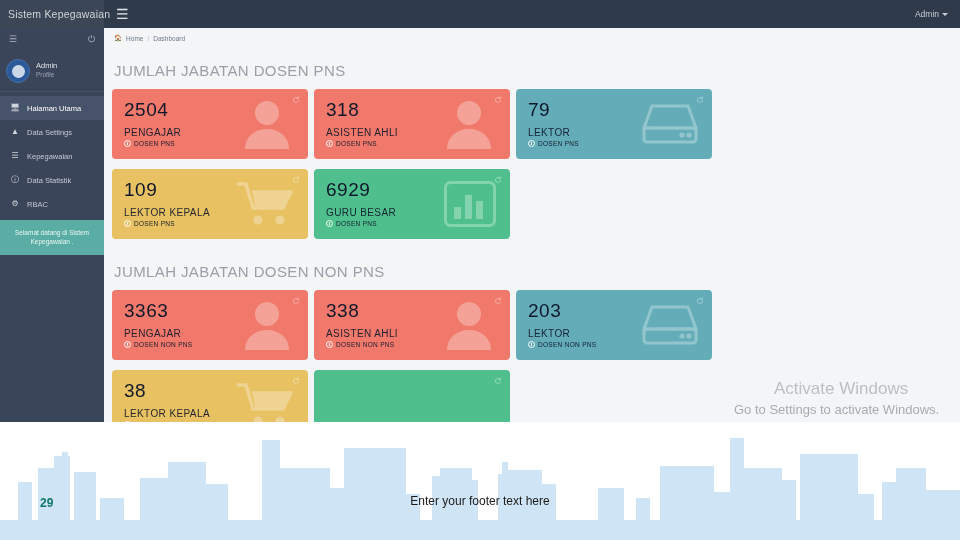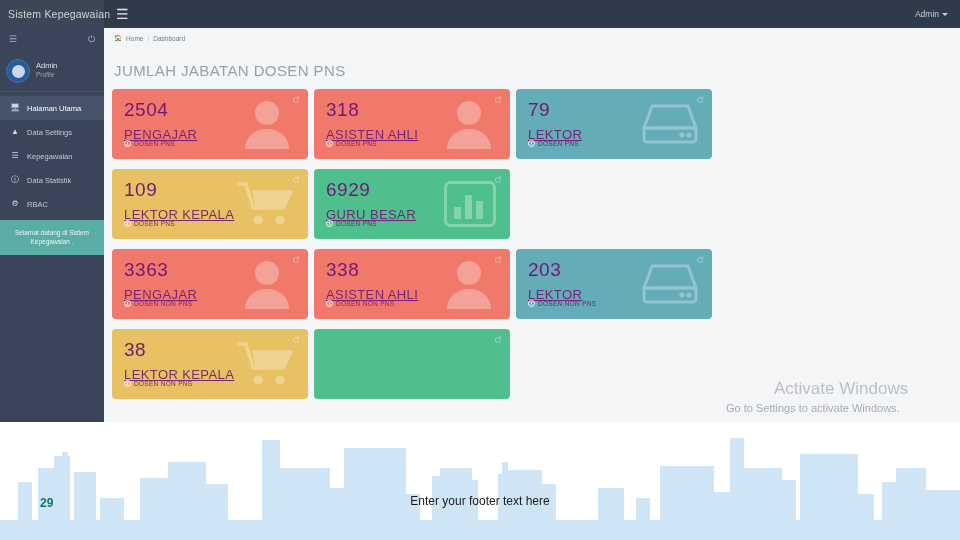--- a/index.html
+++ b/index.html
@@ -190,37 +190,36 @@
     flex-wrap: wrap;
     gap: 0 6px;
     padding-left: 8px;
   }
   .card {
     position: relative;
     width: 196px; height: 70px;
     border-radius: 4px;
     margin-bottom: 10px;
     overflow: hidden;
-    color: #701a75;
+    color: #0f172a;
   }
   .card-num {
     position: absolute;
     left: 12px; top: 11px;
     font-size: 19px;
     font-weight: normal;
     letter-spacing: .5px;
     line-height: 1;
   }
   .card-label {
     position: absolute;
     left: 12px; top: 38px;
-    font-size: 13px;
+    font-size: 10px;
     letter-spacing: .4px;
     opacity: .92;
-    text-decoration: underline;
   }
   .card-foot {
     position: absolute;
     left: 12px; top: 51px;
     font-size: 6.5px;
     letter-spacing: .3px;
     display: flex; align-items: center; gap: 3px;
     opacity: .95;
   }
   .clock-ico {
@@ -251,21 +250,21 @@
   }
 
   .watermark {
     position: absolute;
     left: 726px; top: 380px;
     z-index: 5;
     color: #8e9299;
     pointer-events: none;
   }
   .wm-title { font-size: 17px; opacity: .55; line-height: 1.1; margin-left: 48px; }
-  .wm-sub   { font-size: 11px; opacity: .75; margin-top: 3px; }
+  .wm-sub   { font-size: 13px; opacity: .75; margin-top: 3px; margin-left: 8px; }
 </style>
 </head>
 <body>
 
 <div id="slide">
 
   <svg class="skyline" viewBox="0 0 960 130" preserveAspectRatio="none">
     <rect x="0" y="110" width="960" height="20" fill="#cfe4f5"></rect>
     <g fill="#cfe4f5">
       <rect x="18" y="72" width="14" height="50"></rect>
@@ -450,20 +449,21 @@
           </svg>
           <svg class="card-art" width="52" height="46" viewBox="0 0 52 46">
             <rect x="1.5" y="1.5" width="49" height="43" rx="5" fill="none" stroke="#fff" stroke-width="3"></rect>
             <rect x="10" y="26" width="7" height="12" fill="#fff"></rect>
             <rect x="21" y="14" width="7" height="24" fill="#fff"></rect>
             <rect x="32" y="20" width="7" height="18" fill="#fff"></rect>
           </svg>
         </div>
       </div>
 
+      <div class="section-title">JUMLAH JABATAN DOSEN NON PNS</div>
       <div class="card-row">
 
         <div class="card" style="background:#f0796b">
           <div class="card-num">3363</div>
           <div class="card-label">PENGAJAR</div>
           <div class="card-foot">
             <span class="clock-ico"></span>
             <span>DOSEN NON PNS</span>
           </div>
           <svg class="refresh-ico" viewBox="0 0 16 16">

